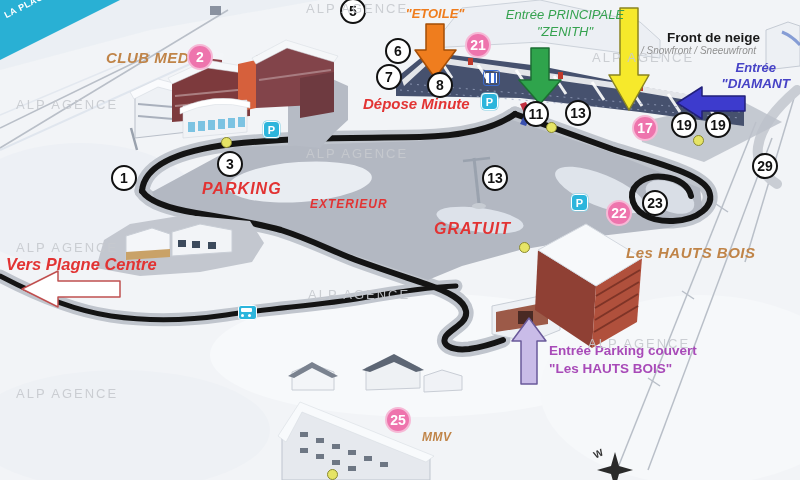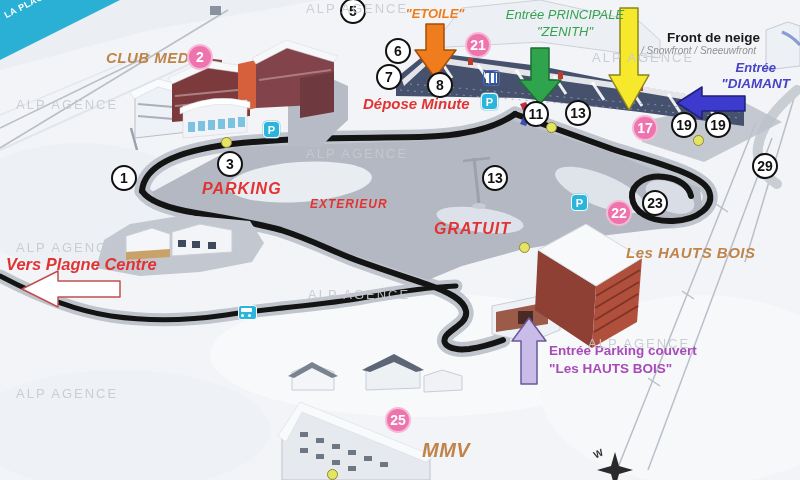--- a/index.html
+++ b/index.html
@@ -27,21 +27,21 @@
   .lbl-diam1{left:712px;top:61px;width:64px;text-align:right;font-size:13px;}
   .lbl-diam2{left:690px;top:77px;width:100px;text-align:right;font-size:13.5px;}
   .lbl-depose{left:363px;top:96px;font-size:15px;}
   .lbl-parking1{left:202px;top:181px;font-size:16px;letter-spacing:1px;}
   .lbl-parking2{left:310px;top:198px;font-size:12px;letter-spacing:1px;}
   .lbl-parking3{left:434px;top:221px;font-size:16px;letter-spacing:1px;}
   .lbl-lhb{left:626px;top:245px;font-size:15px;}
   .lbl-vpc{left:6px;top:256px;font-size:16.5px;}
   .lbl-epc1{left:549px;top:344px;font-size:13.5px;}
   .lbl-epc2{left:549px;top:362px;font-size:13.5px;}
-  .lbl-mmv{left:422px;top:440px;font-size:20px;}
+  .lbl-mmv{left:422px;top:431px;font-size:12px;}
   .lbl-compass-w{left:594px;top:449px;font-size:10px;font-weight:bold;color:#333;transform:rotate(-25deg);}
   .lbl-banner{left:3px;top:12px;font-size:9px;font-weight:bold;color:#fff;letter-spacing:.5px;transform:rotate(-27deg);transform-origin:0 0;}
 
   .wm{position:absolute;color:var(--watermark);font-size:13px;letter-spacing:2px;font-weight:500;opacity:.9;white-space:nowrap;}
 
   .marker{position:absolute;width:26px;height:26px;border-radius:50%;box-sizing:border-box;
           display:flex;align-items:center;justify-content:center;
           font-size:14px;font-weight:bold;}
   .marker.w{background:#fff;border:2.5px solid #111;color:#111;}
   .marker.p{background:var(--pink_marker);border:2px solid #f6b9d6;color:#fff;}

